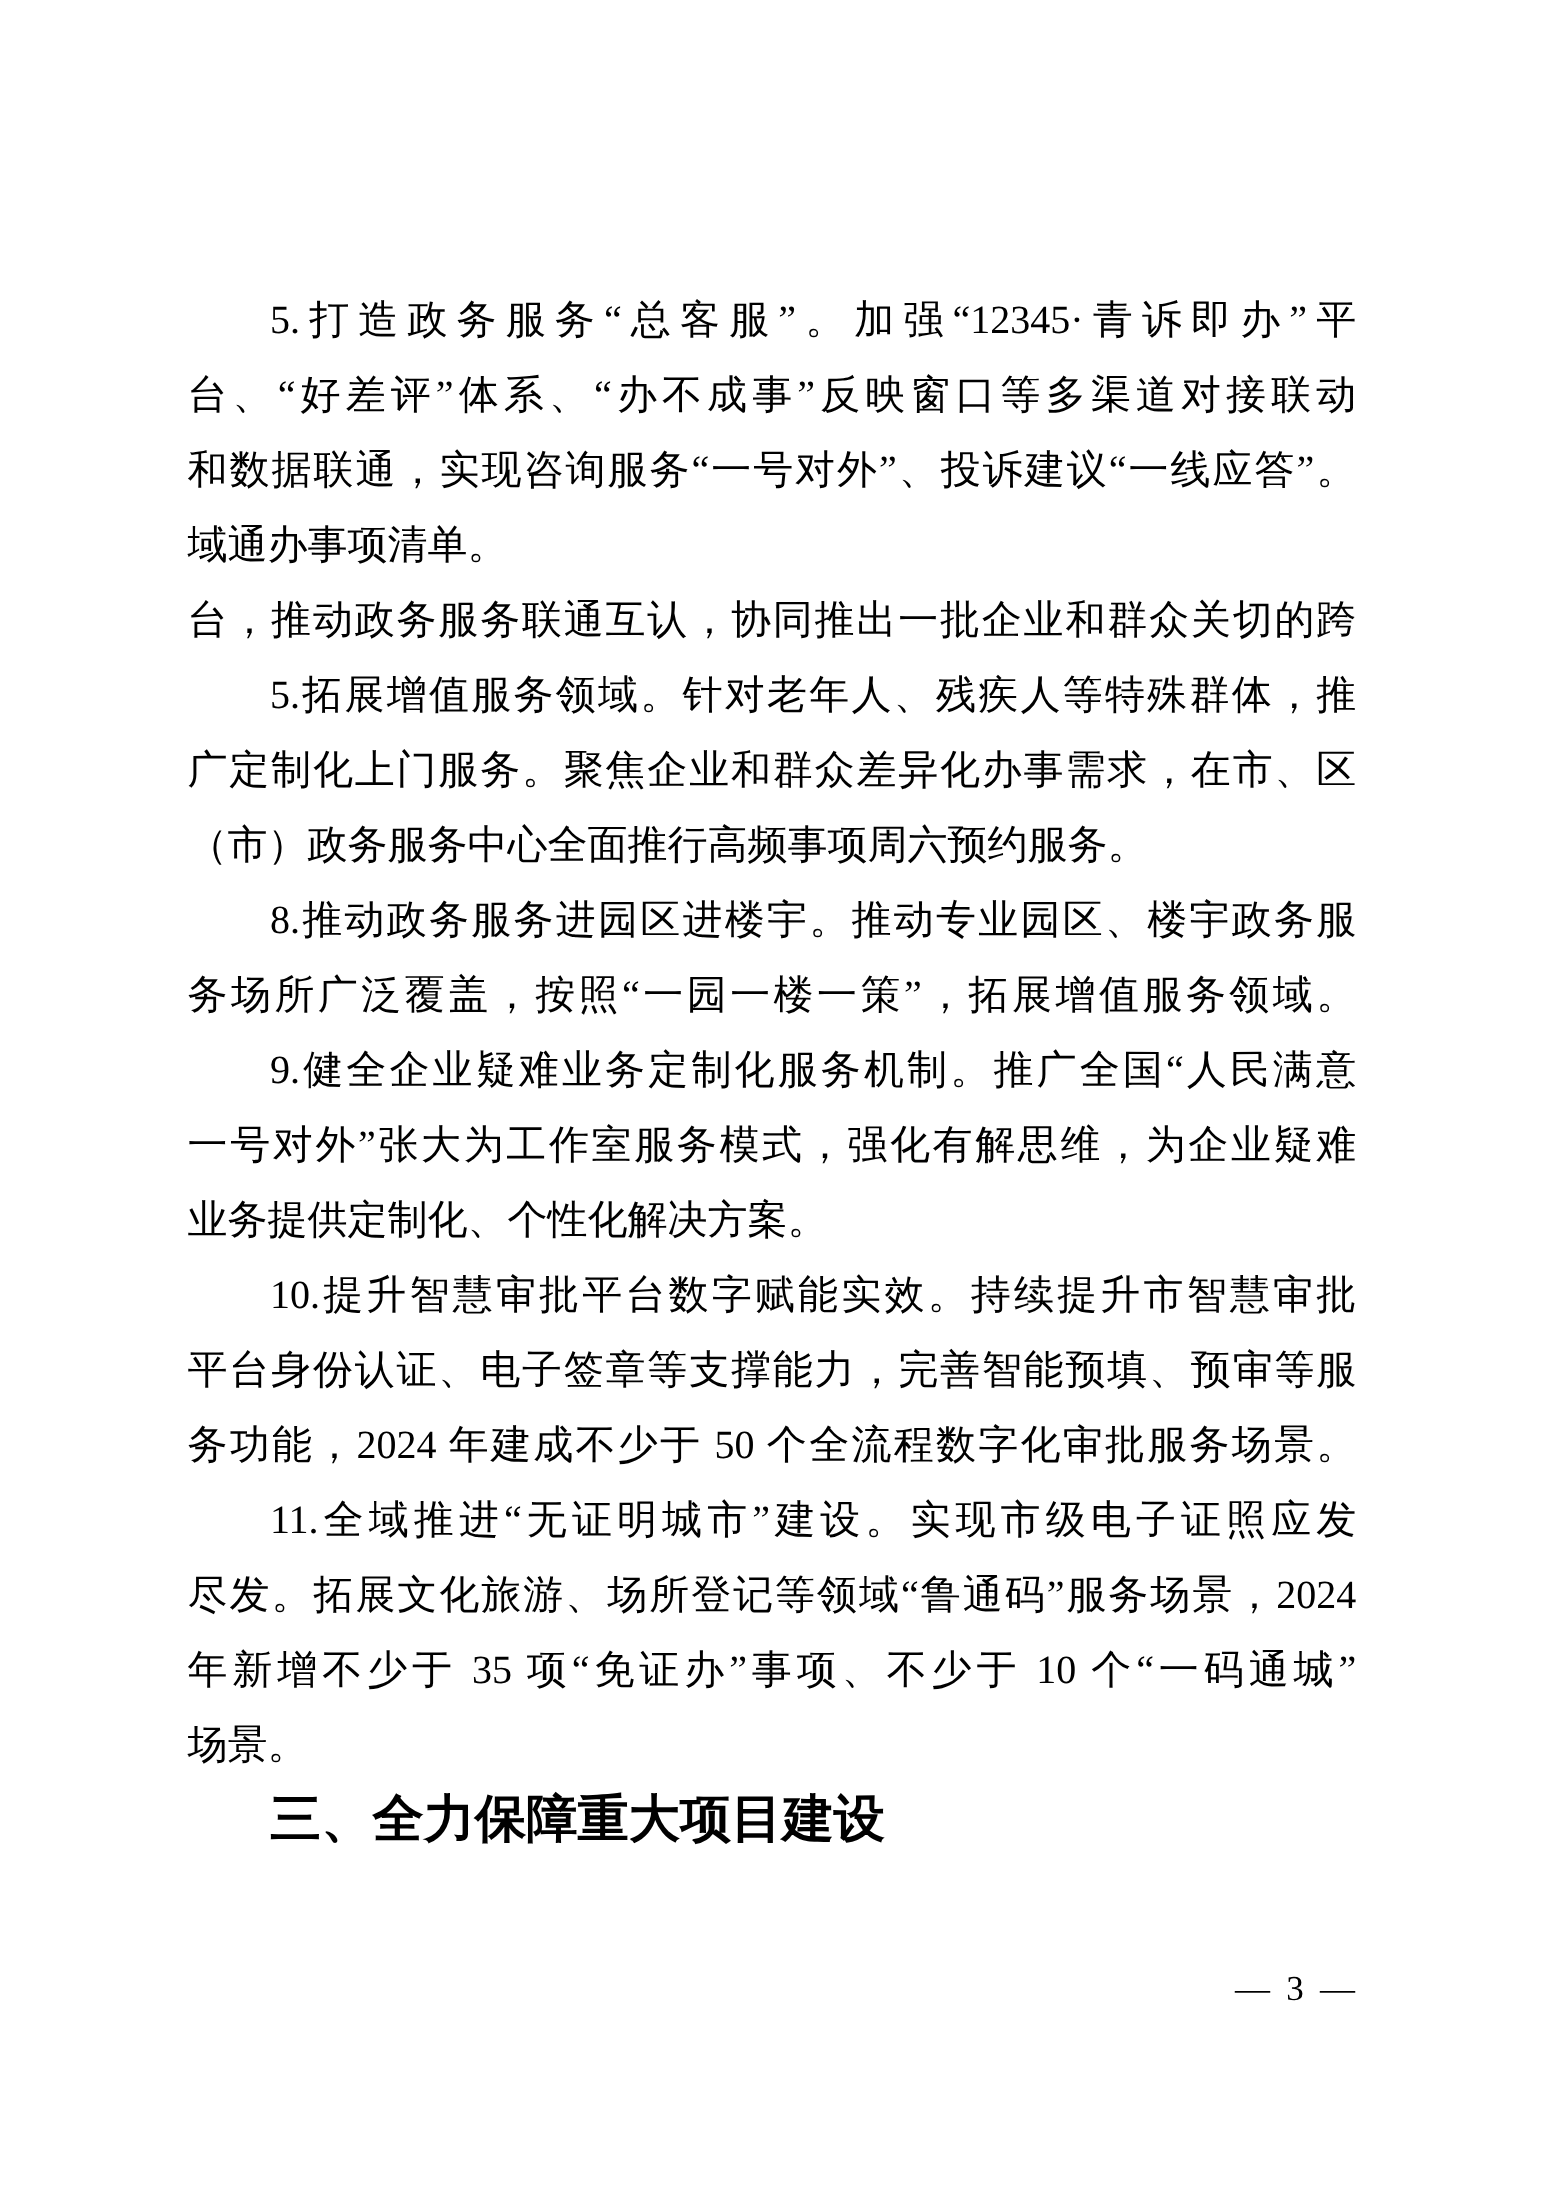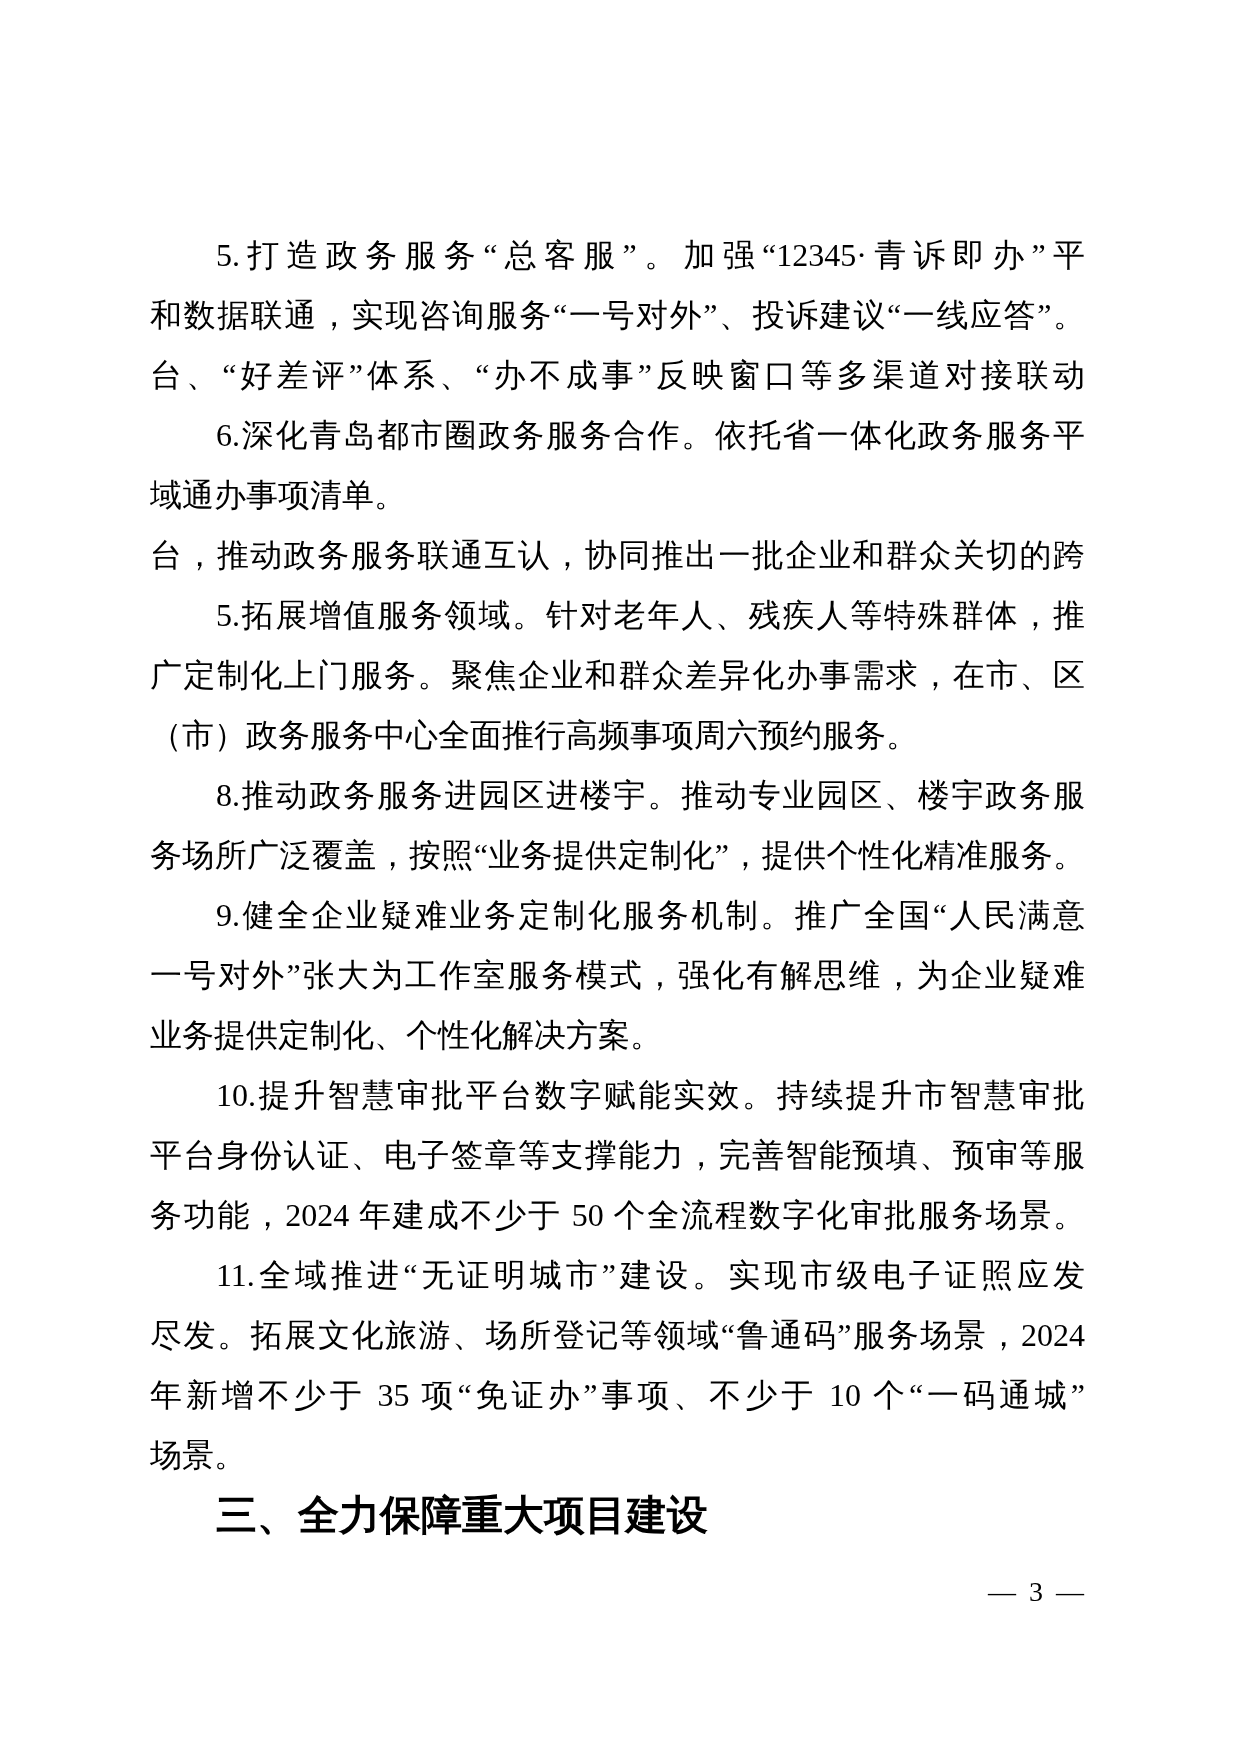--- a/index.html
+++ b/index.html
@@ -47,39 +47,38 @@
   }
 </style>
 </head>
 <body>
 
 <div class="page">
   <div class="textblock">
 
     <div class="para">
       <div class="line indent fill">5.打造政务服务“总客服”。加强“12345·青诉即办”平</div>
+      <div class="line fill">台、“好差评”体系、“办不成事”反映窗口等多渠道对接联动</div>
       <div class="line fill">和数据联通，实现咨询服务“一号对外”、投诉建议“一线应答”。</div>
-      <div class="line fill">台、“好差评”体系、“办不成事”反映窗口等多渠道对接联动</div>
     </div>
 
     <div class="para">
-      <div class="line indent fill">6.深化青岛都市圈政务服务合作。依托省一体化政务服务平</div>
       <div class="line">域通办事项清单。</div>
       <div class="line fill">台，推动政务服务联通互认，协同推出一批企业和群众关切的跨</div>
     </div>
 
     <div class="para">
       <div class="line indent fill">5.拓展增值服务领域。针对老年人、残疾人等特殊群体，推</div>
       <div class="line fill">广定制化上门服务。聚焦企业和群众差异化办事需求，在市、区</div>
       <div class="line">（市）政务服务中心全面推行高频事项周六预约服务。</div>
     </div>
 
     <div class="para">
       <div class="line indent fill">8.推动政务服务进园区进楼宇。推动专业园区、楼宇政务服</div>
-      <div class="line fill">务场所广泛覆盖，按照“业务提供定制化”，提供个性化精准服务。</div>
+      <div class="line fill">务场所广泛覆盖，按照“一园一楼一策”，拓展增值服务领域。</div>
     </div>
 
     <div class="para">
       <div class="line indent fill">9.健全企业疑难业务定制化服务机制。推广全国“人民满意</div>
       <div class="line fill">一号对外”张大为工作室服务模式，强化有解思维，为企业疑难</div>
       <div class="line">业务提供定制化、个性化解决方案。</div>
     </div>
 
     <div class="para">
       <div class="line indent fill">10.提升智慧审批平台数字赋能实效。持续提升市智慧审批</div>

